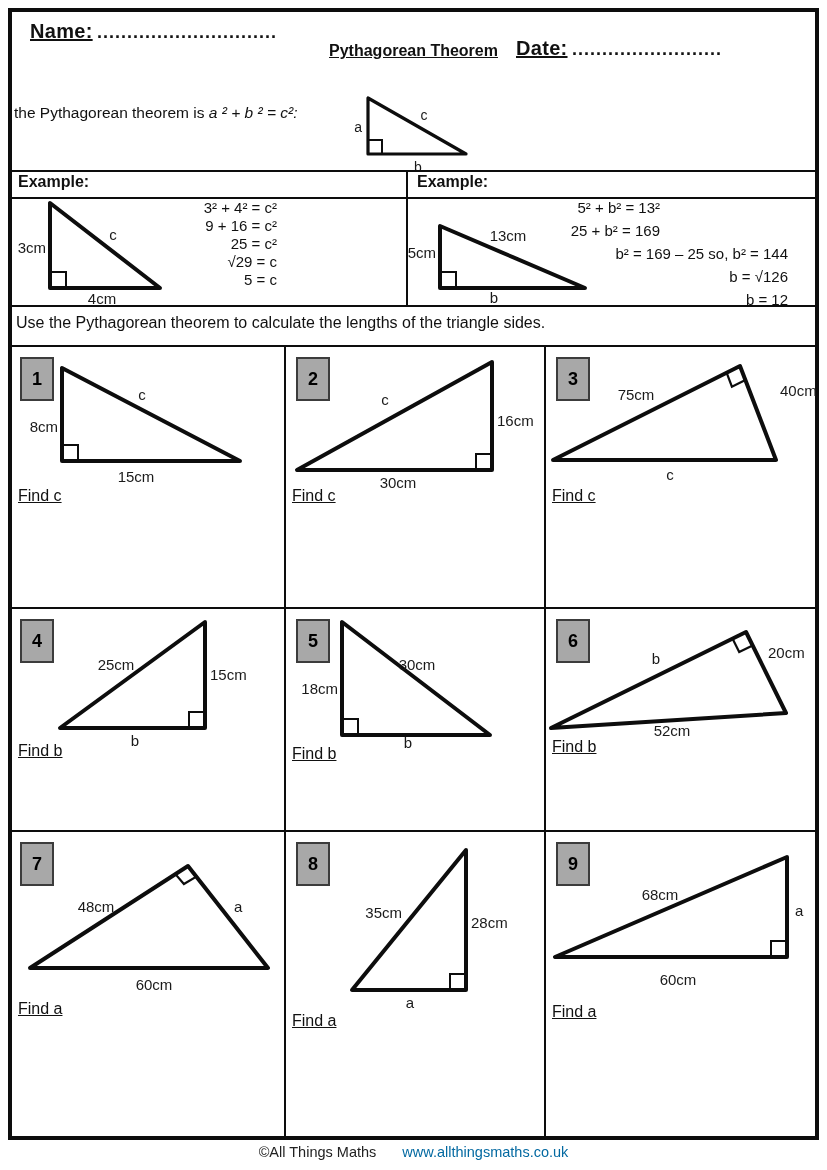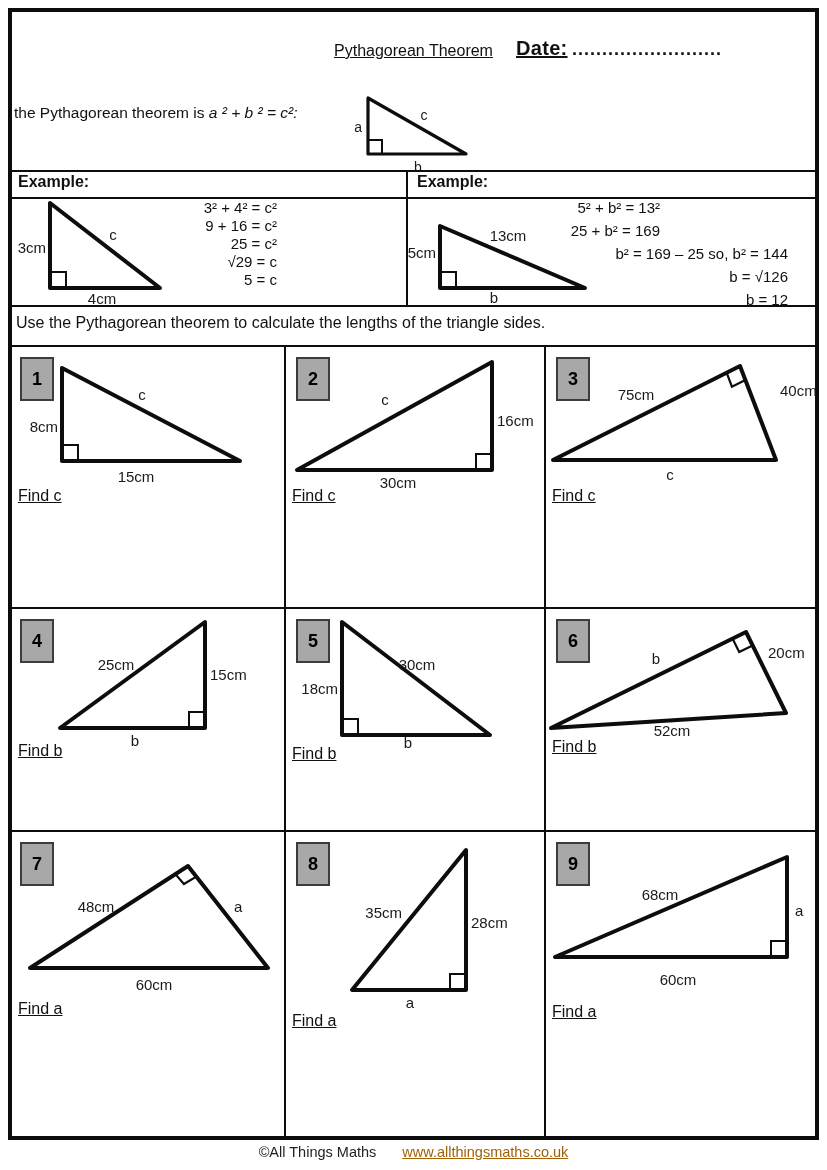--- a/index.html
+++ b/index.html
@@ -8,21 +8,21 @@
   .abs{position:absolute;}
   .frame{position:absolute;left:8px;top:8px;width:811px;height:1132px;
          border:4px solid #0d0d0d;box-sizing:border-box;}
   .hline{position:absolute;left:10px;width:807px;height:2px;background:#0d0d0d;}
   .vline{position:absolute;width:2px;background:#0d0d0d;}
 
   
   .blank-label{font-weight:bold;font-size:20px;text-decoration:underline;letter-spacing:.3px;}
   .dots{font-weight:bold;font-size:18px;letter-spacing:1px;}
   .title{position:absolute;left:0;top:42px;width:827px;text-align:center;
-         font-size:16px;text-decoration:underline;}
+         font-size:16px;text-decoration:underline;font-weight:bold;}
 
   .intro{position:absolute;left:14px;top:80px;width:800px;font-size:15.5px;line-height:22px;}
   .formula{font-style:italic;}
 
   .ex-head{position:absolute;font-weight:bold;font-size:16px;}
 
   .steps{position:absolute;text-align:right;font-size:15px;}
   .steps1 div{line-height:18px;}
   .steps2 div{line-height:23px;}
   .steps2 div:nth-child(-n+2){padding-right:128px;}
@@ -36,28 +36,32 @@
 
   svg.tri{position:absolute;overflow:visible;}
   .tpoly{fill:none;stroke:#0d0d0d;stroke-width:4;stroke-linejoin:round;}
   .tpoly.thin{stroke-width:3.2;}
   .ra{fill:none;stroke:#0d0d0d;stroke-width:2;}
   .ram{fill:none;stroke:#0d0d0d;stroke-width:2.2;stroke-linejoin:miter;}
   svg.tri text{font-family:"Liberation Sans","DejaVu Sans",sans-serif;font-size:15px;fill:#1a1a1a;}
   svg.tri.small text{font-size:14px;}
 
   .footer{position:absolute;left:0;top:1144px;width:827px;text-align:center;font-size:14.5px;color:#222;}
-  .footer-link{color:#a16207;text-decoration:underline;margin-left:26px;cursor:pointer;}
+  .footer-link{color:#0369a1;margin-left:26px;cursor:pointer;}
 </style>
 </head>
 <body>
 
 <div class="sheet">
   <div class="frame"></div>
 
+  <div class="abs" style="left:30px;top:20px;">
+    <span class="blank-label">Name:</span>
+    <span class="dots">..............................</span>
+  </div>
   <div class="abs" style="left:516px;top:37px;">
     <span class="blank-label">Date:</span>
     <span class="dots">.........................</span>
   </div>
   <div class="title">Pythagorean Theorem</div>
 
   <div class="intro">
     <br>
     <span>the Pythagorean theorem is </span><i class="formula">a ² + b ² = c²:</i>
   </div>

